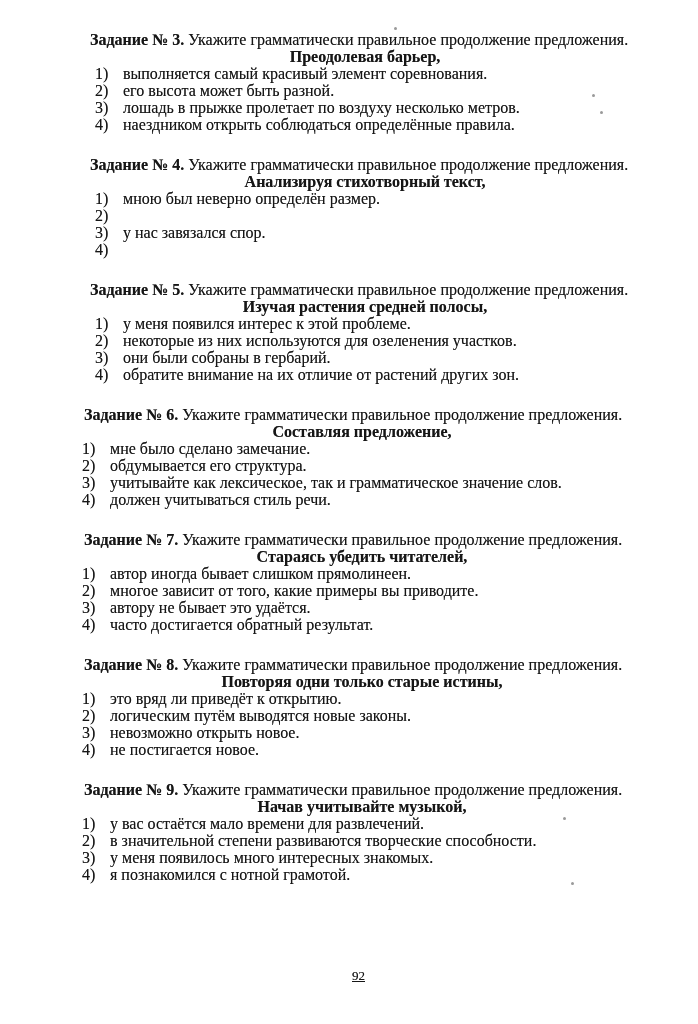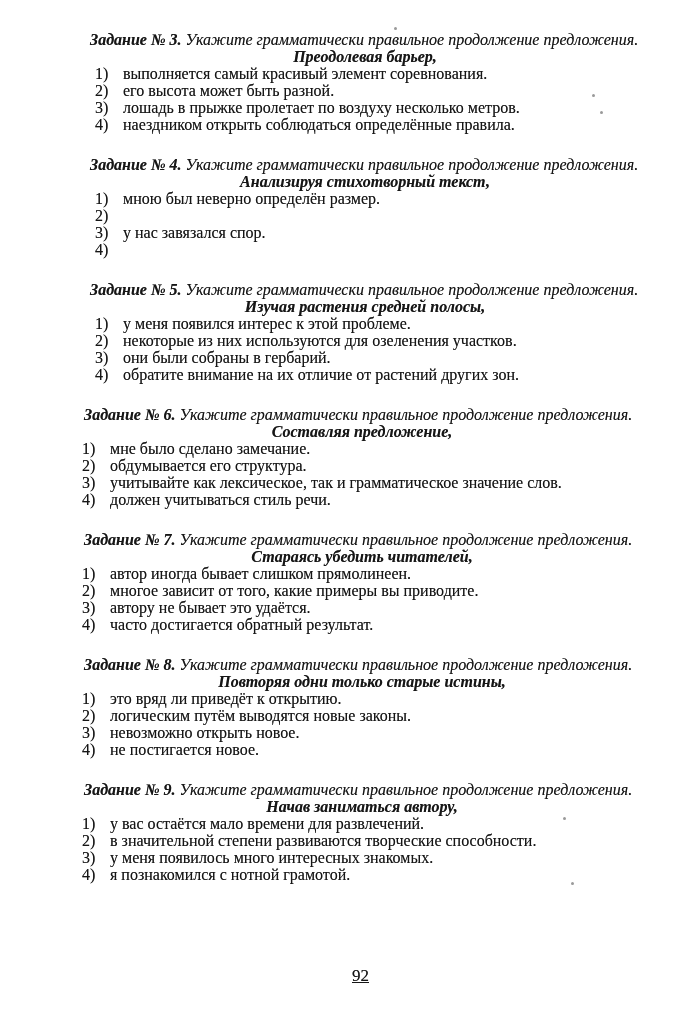--- a/index.html
+++ b/index.html
@@ -8,31 +8,31 @@
     width:698px;height:1024px;
     background:#fff;
     overflow:hidden;
     font-family:"Liberation Serif","DejaVu Serif",serif;
     color:#161616;
     font-size:16px;
     line-height:17px;
     text-shadow:0 0 .5px rgba(20,20,20,.55);
   }
   .content{position:absolute;left:84px;top:31px;width:556px;}
-  p{margin:0;font-style:italic;}
+  p{margin:0;}
   .task{margin-bottom:23px;}
   .title b{font-weight:bold;}
   .phrase{font-weight:bold;text-align:center;}
   .opt-row{display:flex;}
   .num{flex:0 0 28px;}
   
   .task.a .title,.task.a .phrase{margin-left:6px;}
   .task.a .opt-row{margin-left:11px;}
   .task.b .opt-row{margin-left:-2px;}
-  .page-number{position:absolute;left:352px;top:967px;font-size:17px;text-decoration:underline;}
+  .page-number{position:absolute;left:352px;top:967px;font-size:13px;text-decoration:underline;}
   .speck{position:absolute;width:3px;height:3px;background:#9a9a9a;border-radius:50%;}
 </style>
 </head>
 <body>
 
 <div class="page">
   <div class="content">
 
     <section class="task a">
       <p class="title"><b>Задание № 3.</b> <span>Укажите грамматически правильное продолжение предложения.</span></p>
@@ -165,21 +165,21 @@
           </div>
         <div class="opt-row">
             <span class="num">4)</span>
             <span class="opt-text">не постигается новое.</span>
           </div>
       </div>
     </section>
 
     <section class="task b">
       <p class="title"><b>Задание № 9.</b> <span>Укажите грамматически правильное продолжение предложения.</span></p>
-      <p class="phrase">Начав заниматься автору,</p>
+      <p class="phrase">Начав учитывайте музыкой,</p>
       <div class="options">
         <div class="opt-row">
             <span class="num">1)</span>
             <span class="opt-text">у вас остаётся мало времени для развлечений.</span>
           </div>
         <div class="opt-row">
             <span class="num">2)</span>
             <span class="opt-text">в значительной степени развиваются творческие способности.</span>
           </div>
         <div class="opt-row">

